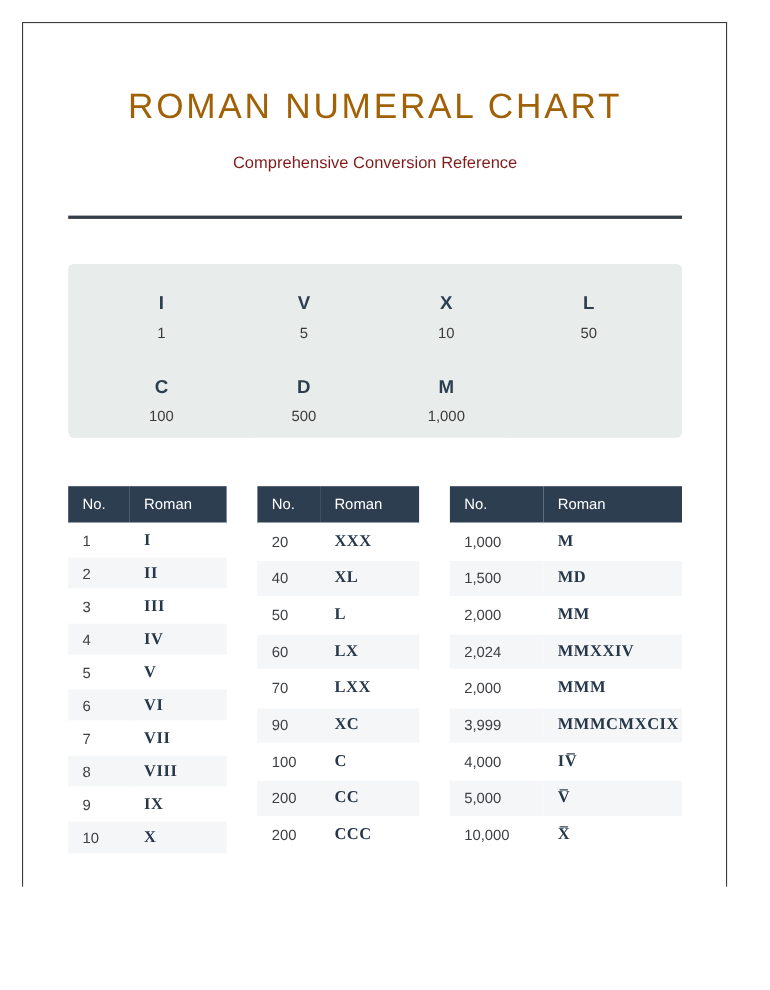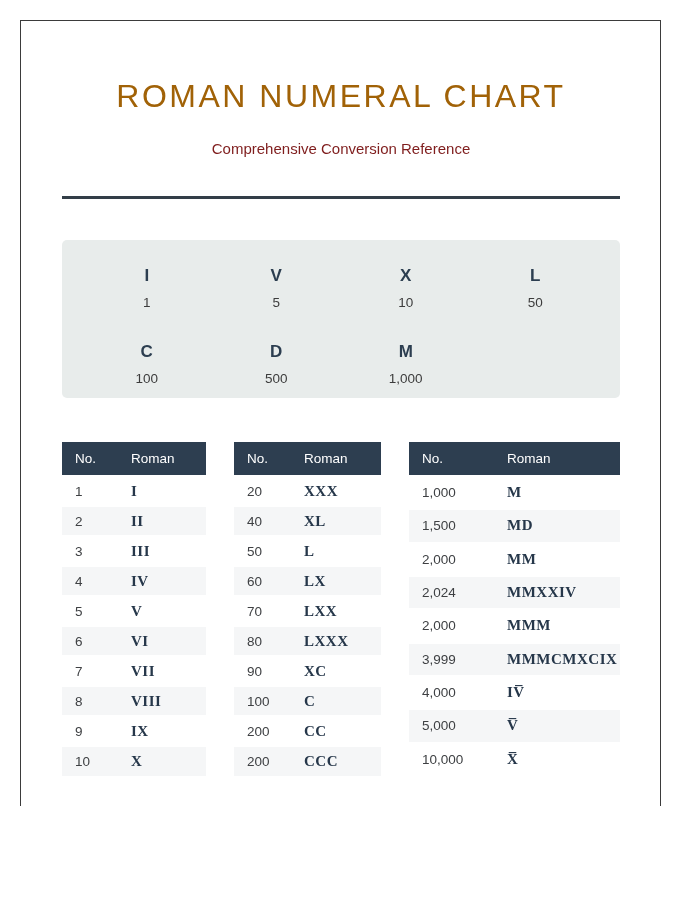--- a/index.html
+++ b/index.html
@@ -166,24 +166,20 @@
             </tr>
           <tr>
               <td class="num">60</td>
               <td class="rom">LX</td>
             </tr>
           <tr>
               <td class="num">70</td>
               <td class="rom">LXX</td>
             </tr>
           <tr>
-              <td class="num">80</td>
-              <td class="rom">LXXX</td>
-            </tr>
-          <tr>
               <td class="num">90</td>
               <td class="rom">XC</td>
             </tr>
           <tr>
               <td class="num">100</td>
               <td class="rom">C</td>
             </tr>
           <tr>
               <td class="num">200</td>
               <td class="rom">CC</td>

